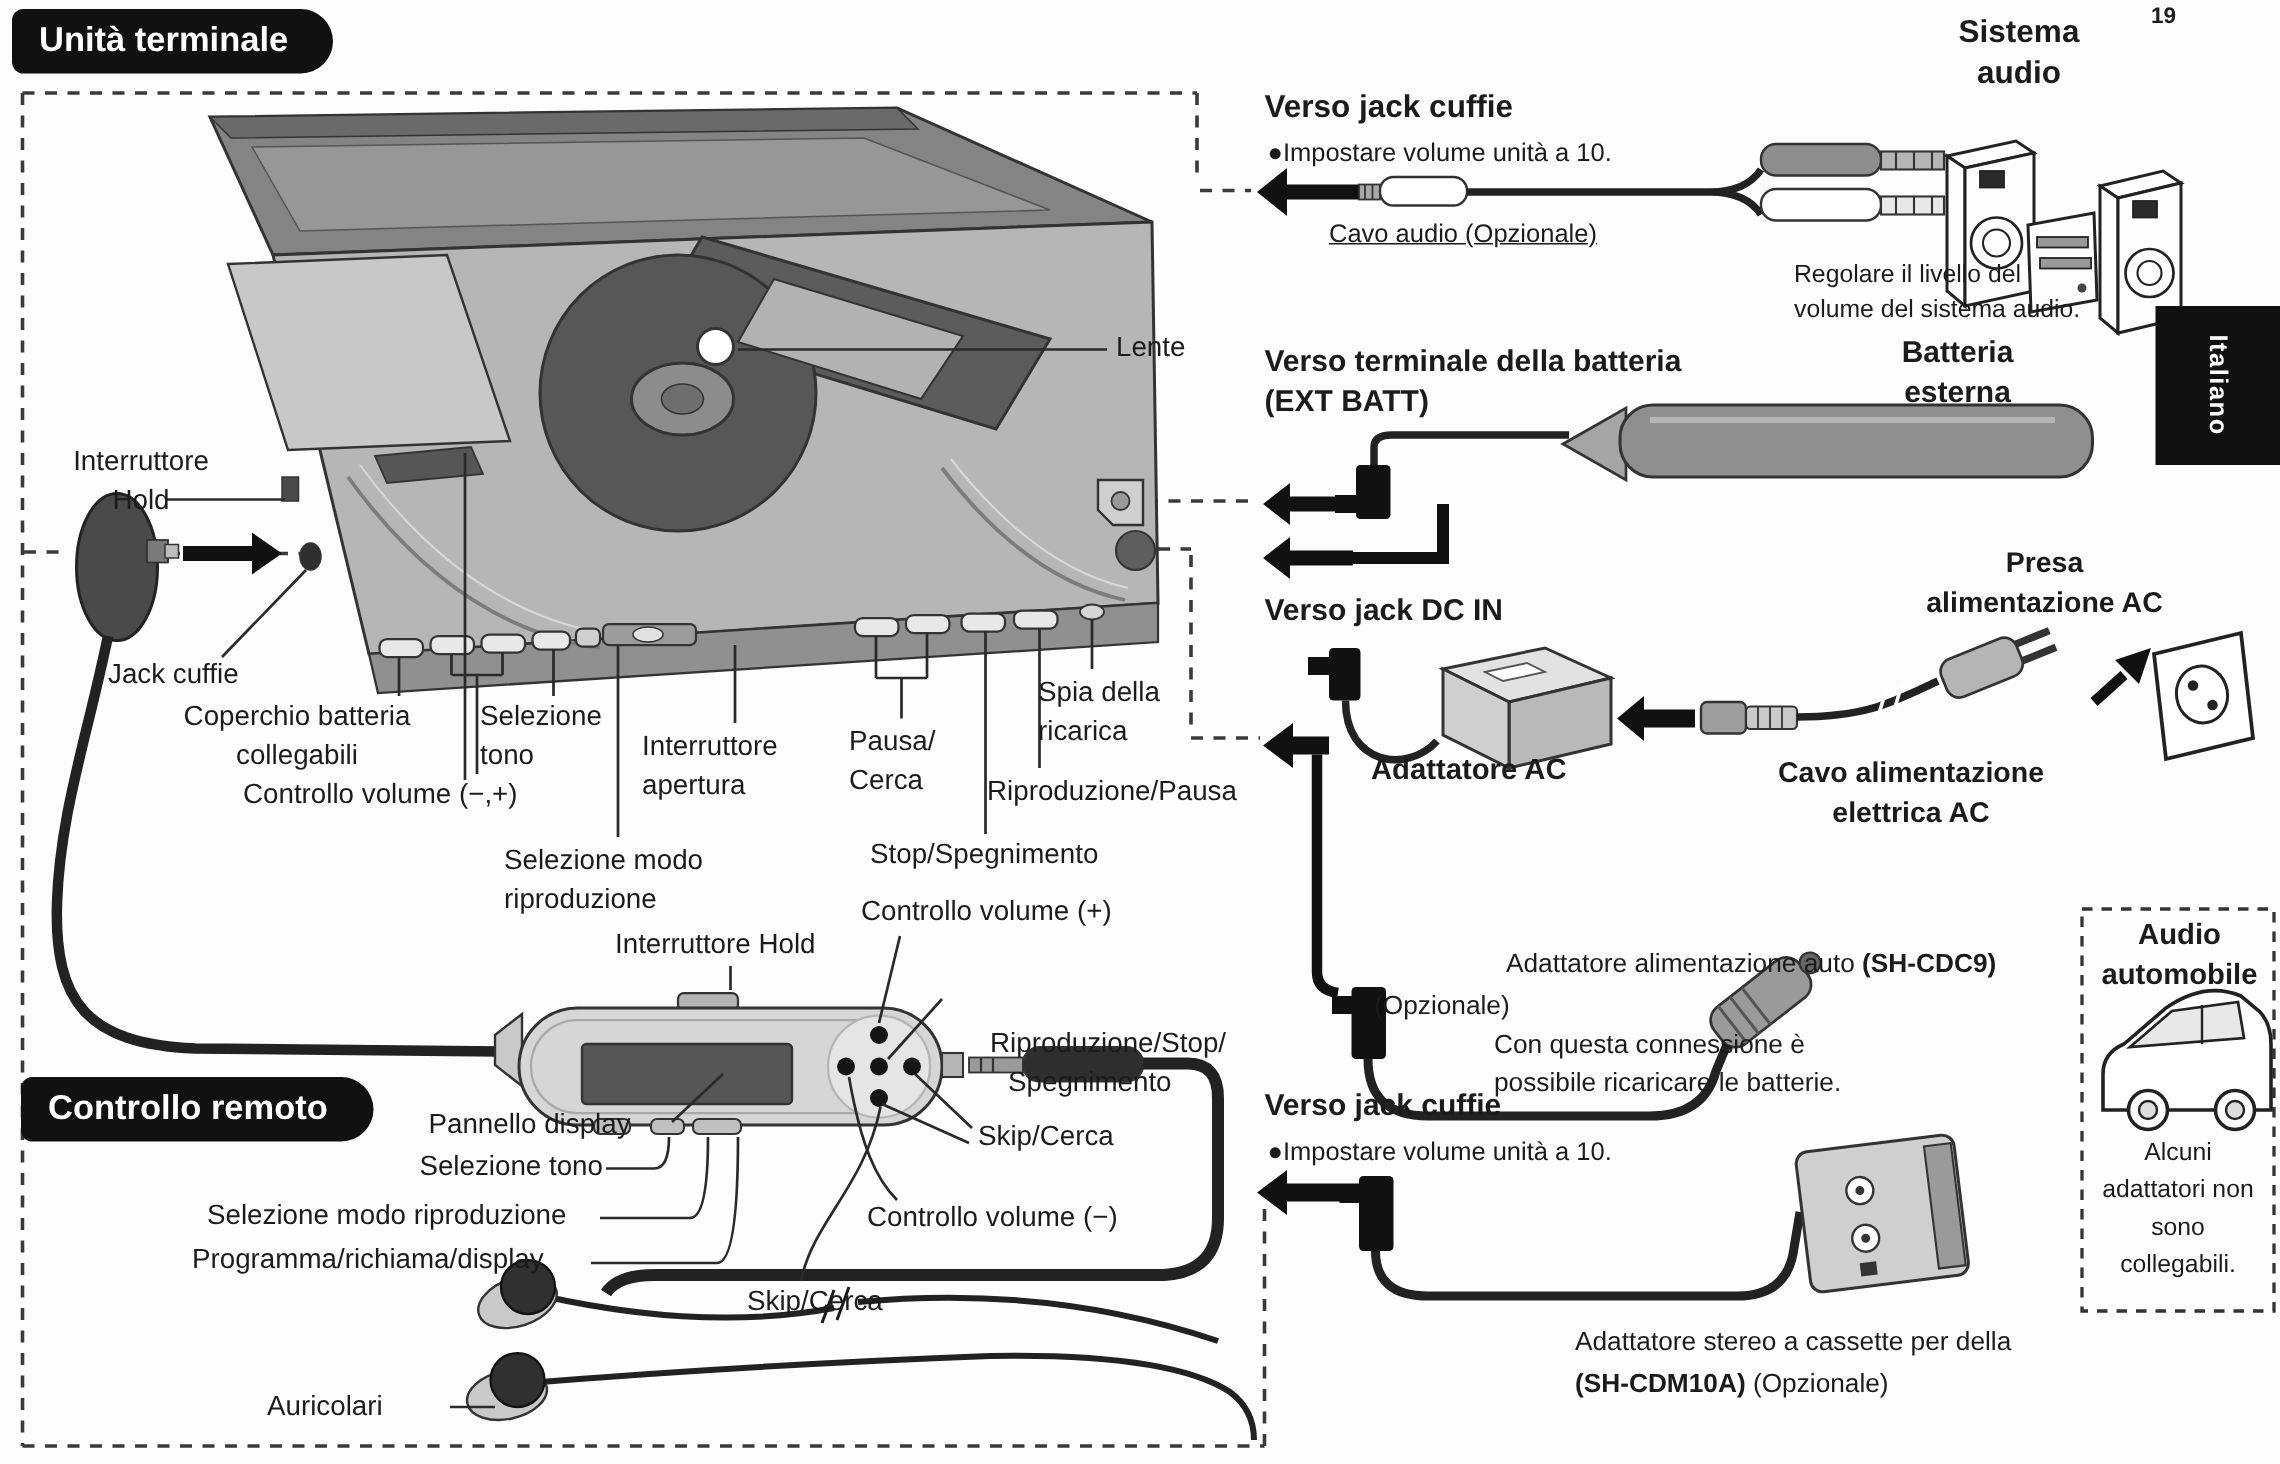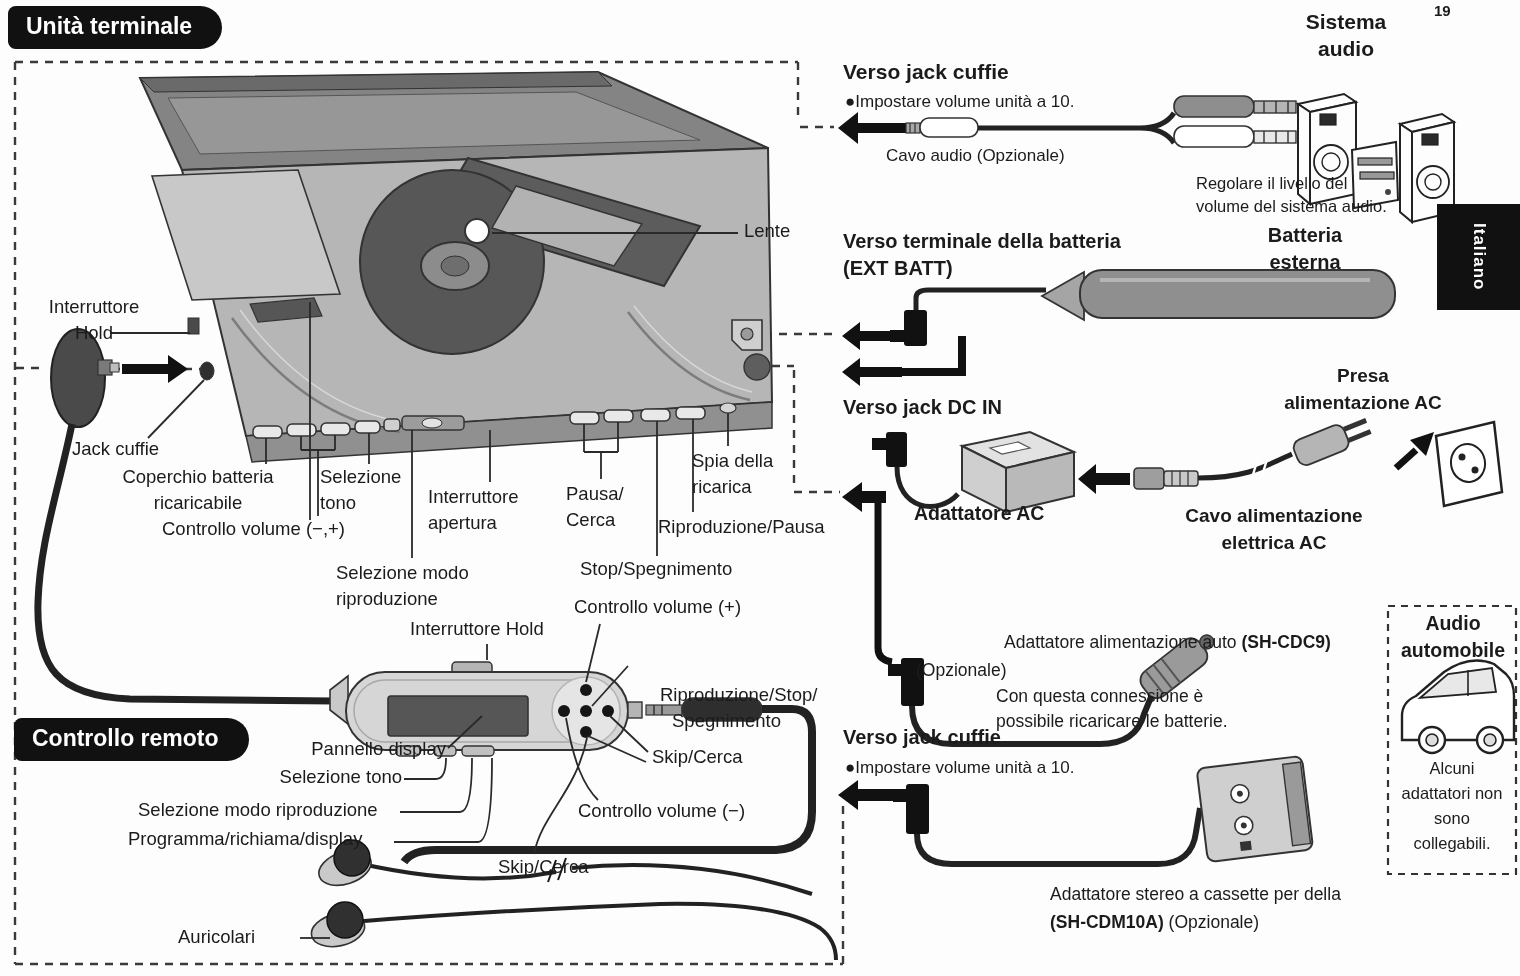--- a/index.html
+++ b/index.html
@@ -272,21 +272,21 @@
     </div>
 
 <div class="lbl" style="left:744px;top:218px;">Lente</div>
 <div class="lbl ctr" style="left:36px;top:294px;width:116px;">
   <span style="display:block">Interruttore</span>
   <span style="display:block">Hold</span>
 </div>
 <div class="lbl" style="left:72px;top:436px;">Jack cuffie</div>
 <div class="lbl ctr" style="left:90px;top:464px;width:216px;">
   <span style="display:block">Coperchio batteria</span>
-  <span style="display:block">ricaricabile</span>
+  <span style="display:block">collegabili</span>
 </div>
 <div class="lbl" style="left:320px;top:464px;">
   <span style="display:block">Selezione</span>
   <span style="display:block">tono</span>
 </div>
 <div class="lbl" style="left:162px;top:516px;">Controllo volume (−,+)</div>
 <div class="lbl" style="left:428px;top:484px;">
   <span style="display:block">Interruttore</span>
   <span style="display:block">apertura</span>
 </div>
@@ -304,32 +304,32 @@
   <span style="display:block">Selezione modo</span>
   <span style="display:block">riproduzione</span>
 </div>
 
 <div class="lbl" style="left:574px;top:594px;">Controllo volume (+)</div>
 <div class="lbl" style="left:410px;top:616px;">Interruttore Hold</div>
 <div class="lbl" style="left:660px;top:634px;margin-top:48px;">
   <span style="display:block">Riproduzione/Stop/</span>
   <span style="display:block;margin-left:12px;">Spegnimento</span>
 </div>
-<div class="lbl rt" style="left:260px;top:736px;width:186px;">Pannello display</div>
+<div class="lbl rt" style="left:260px;top:736px;width:186px;text-align:center;">Pannello display</div>
 <div class="lbl rt" style="left:266px;top:764px;width:136px;">Selezione tono</div>
 <div class="lbl" style="left:138px;top:797px;">Selezione modo riproduzione</div>
 <div class="lbl" style="left:128px;top:826px;">Programma/richiama/display</div>
 <div class="lbl" style="left:652px;top:744px;">Skip/Cerca</div>
 <div class="lbl" style="left:578px;top:798px;">Controllo volume (−)</div>
 <div class="lbl" style="left:498px;top:854px;">Skip/Cerca</div>
 <div class="lbl" style="left:178px;top:924px;">Auricolari</div>
 
 <div class="hdr" style="left:843px;top:58px;font-size:21px;">Verso jack cuffie</div>
 <div class="lbl sm" style="left:845px;top:90px;">●Impostare volume unità a 10.</div>
-<div class="lbl sm" style="left:886px;top:144px;">Cavo audio (Opzionale)</div>
+<div class="lbl sm" style="left:886px;top:144px;text-decoration:underline;">Cavo audio (Opzionale)</div>
 <div class="hdr ctr" style="left:1286px;top:8px;width:120px;font-size:21px;">
   <span style="display:block">Sistema</span>
   <span style="display:block">audio</span>
 </div>
 <div class="lbl" style="left:1196px;top:172px;font-size:16.5px;line-height:23px;">
   <span style="display:block">Regolare il livello del</span>
   <span style="display:block">volume del sistema audio.</span>
 </div>
 
 <div class="hdr ctr" style="left:1246px;top:222px;width:118px;">

